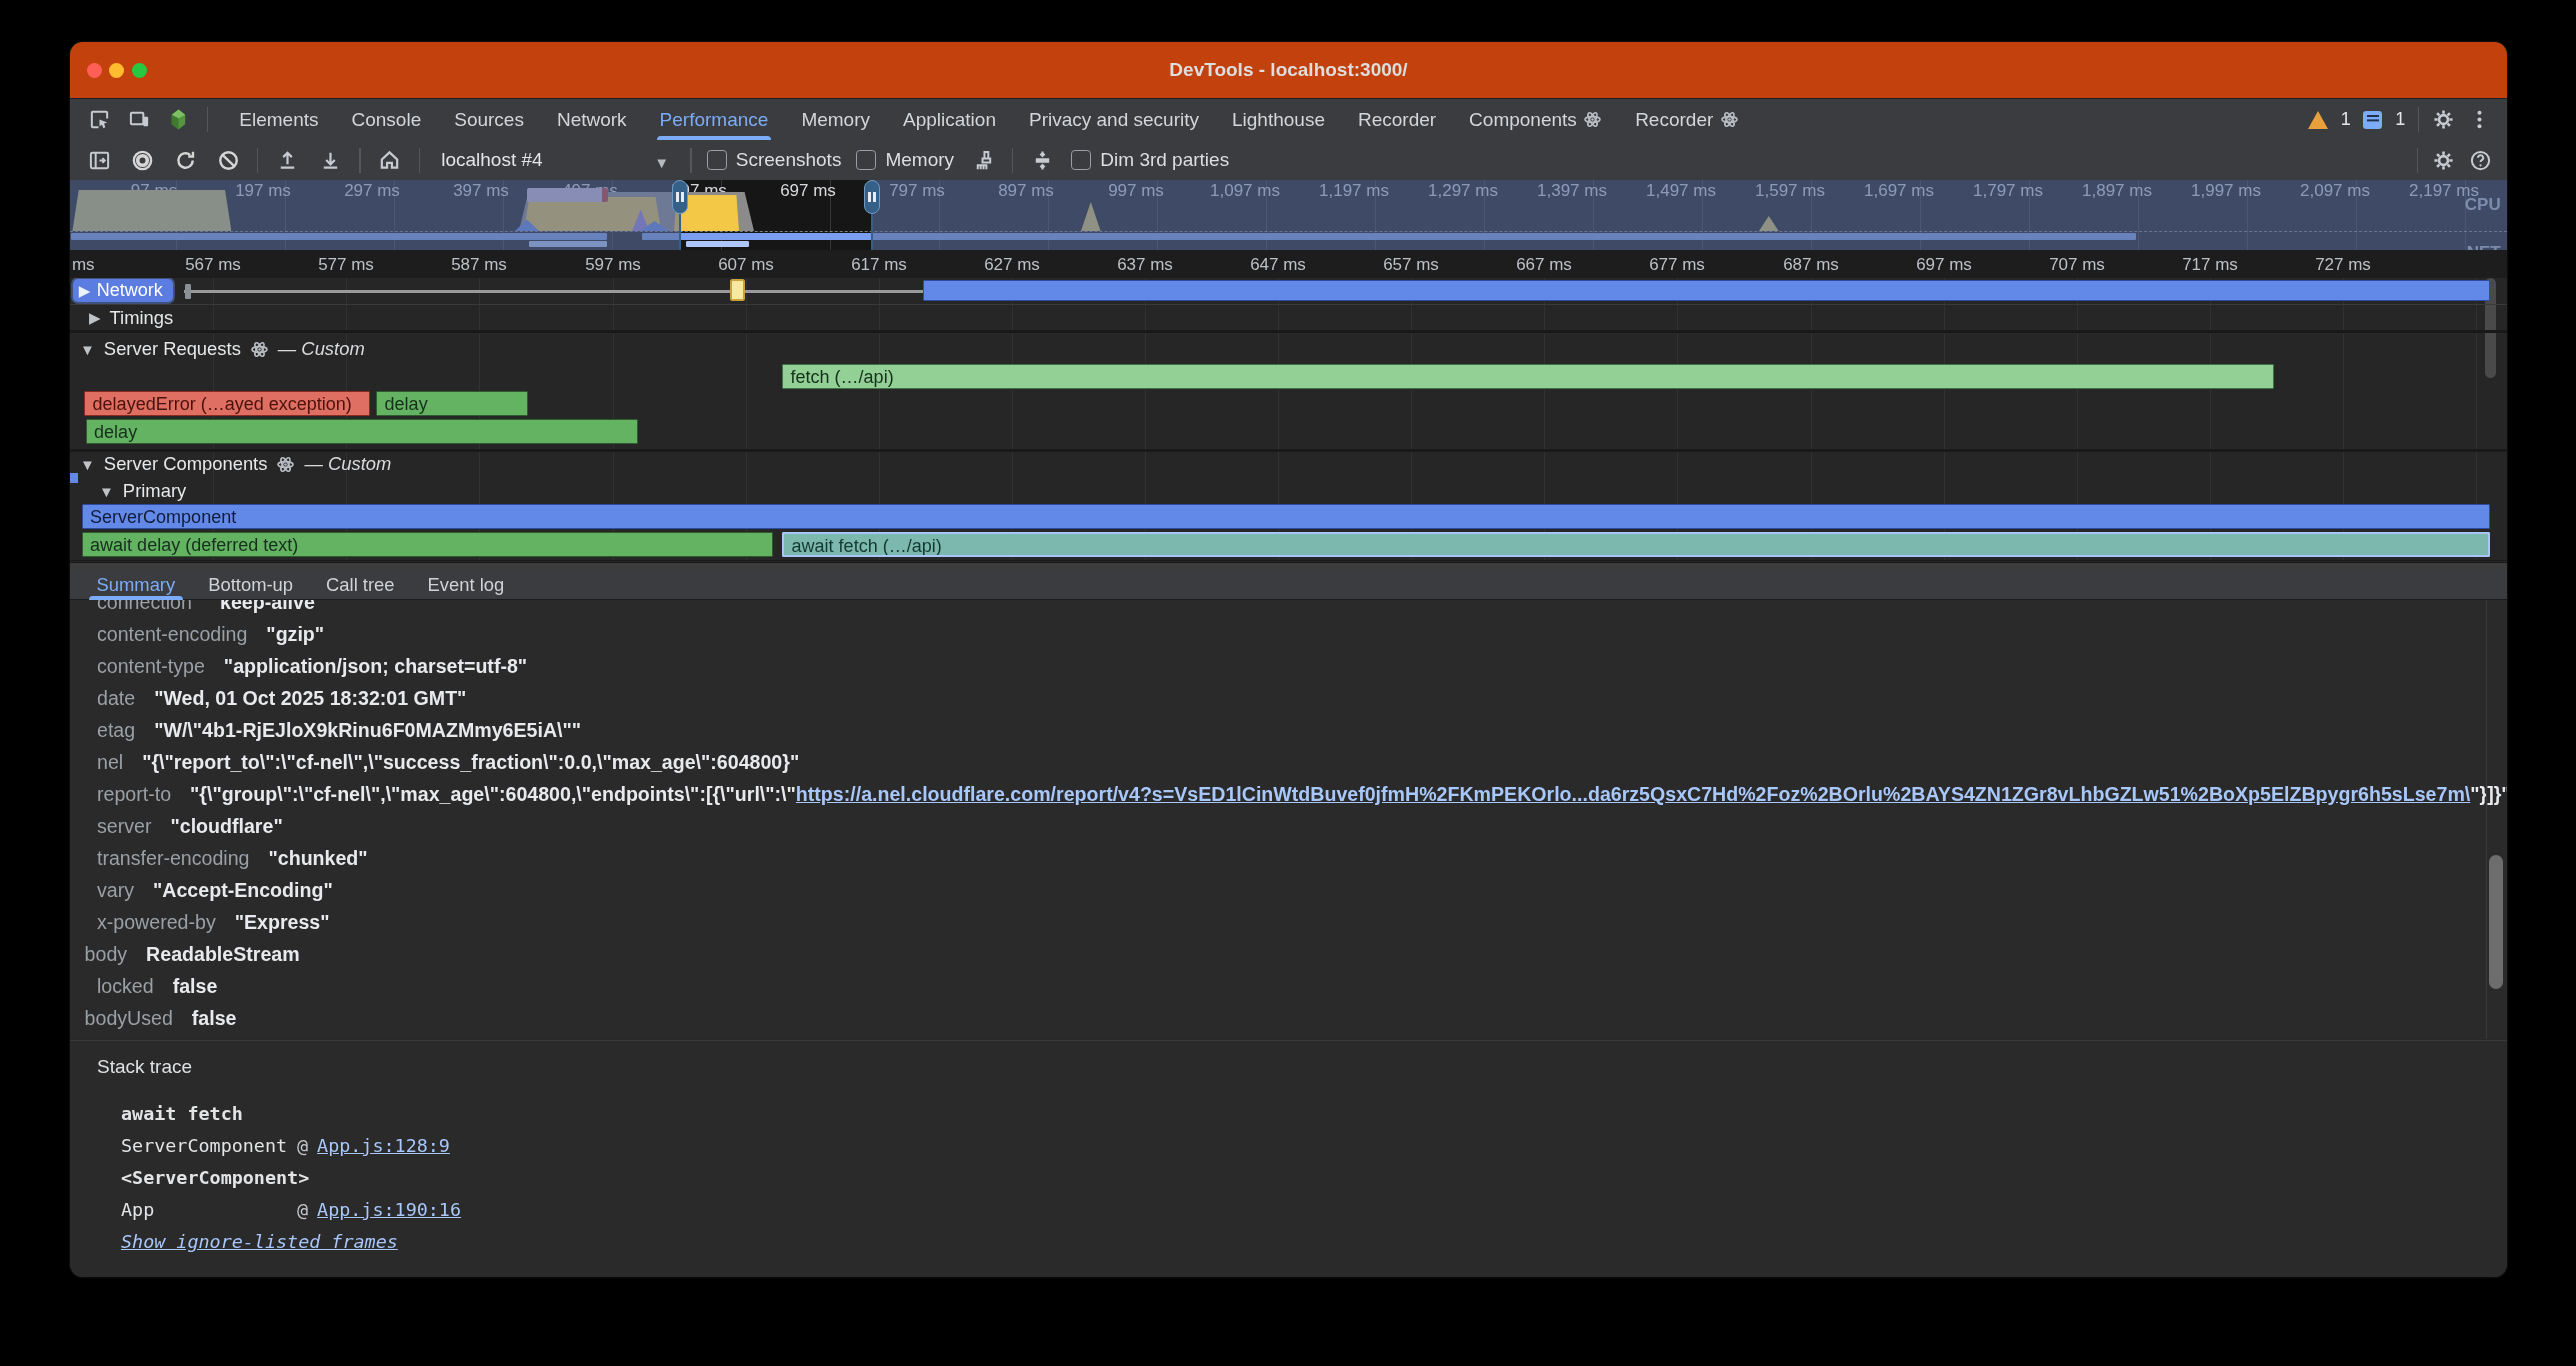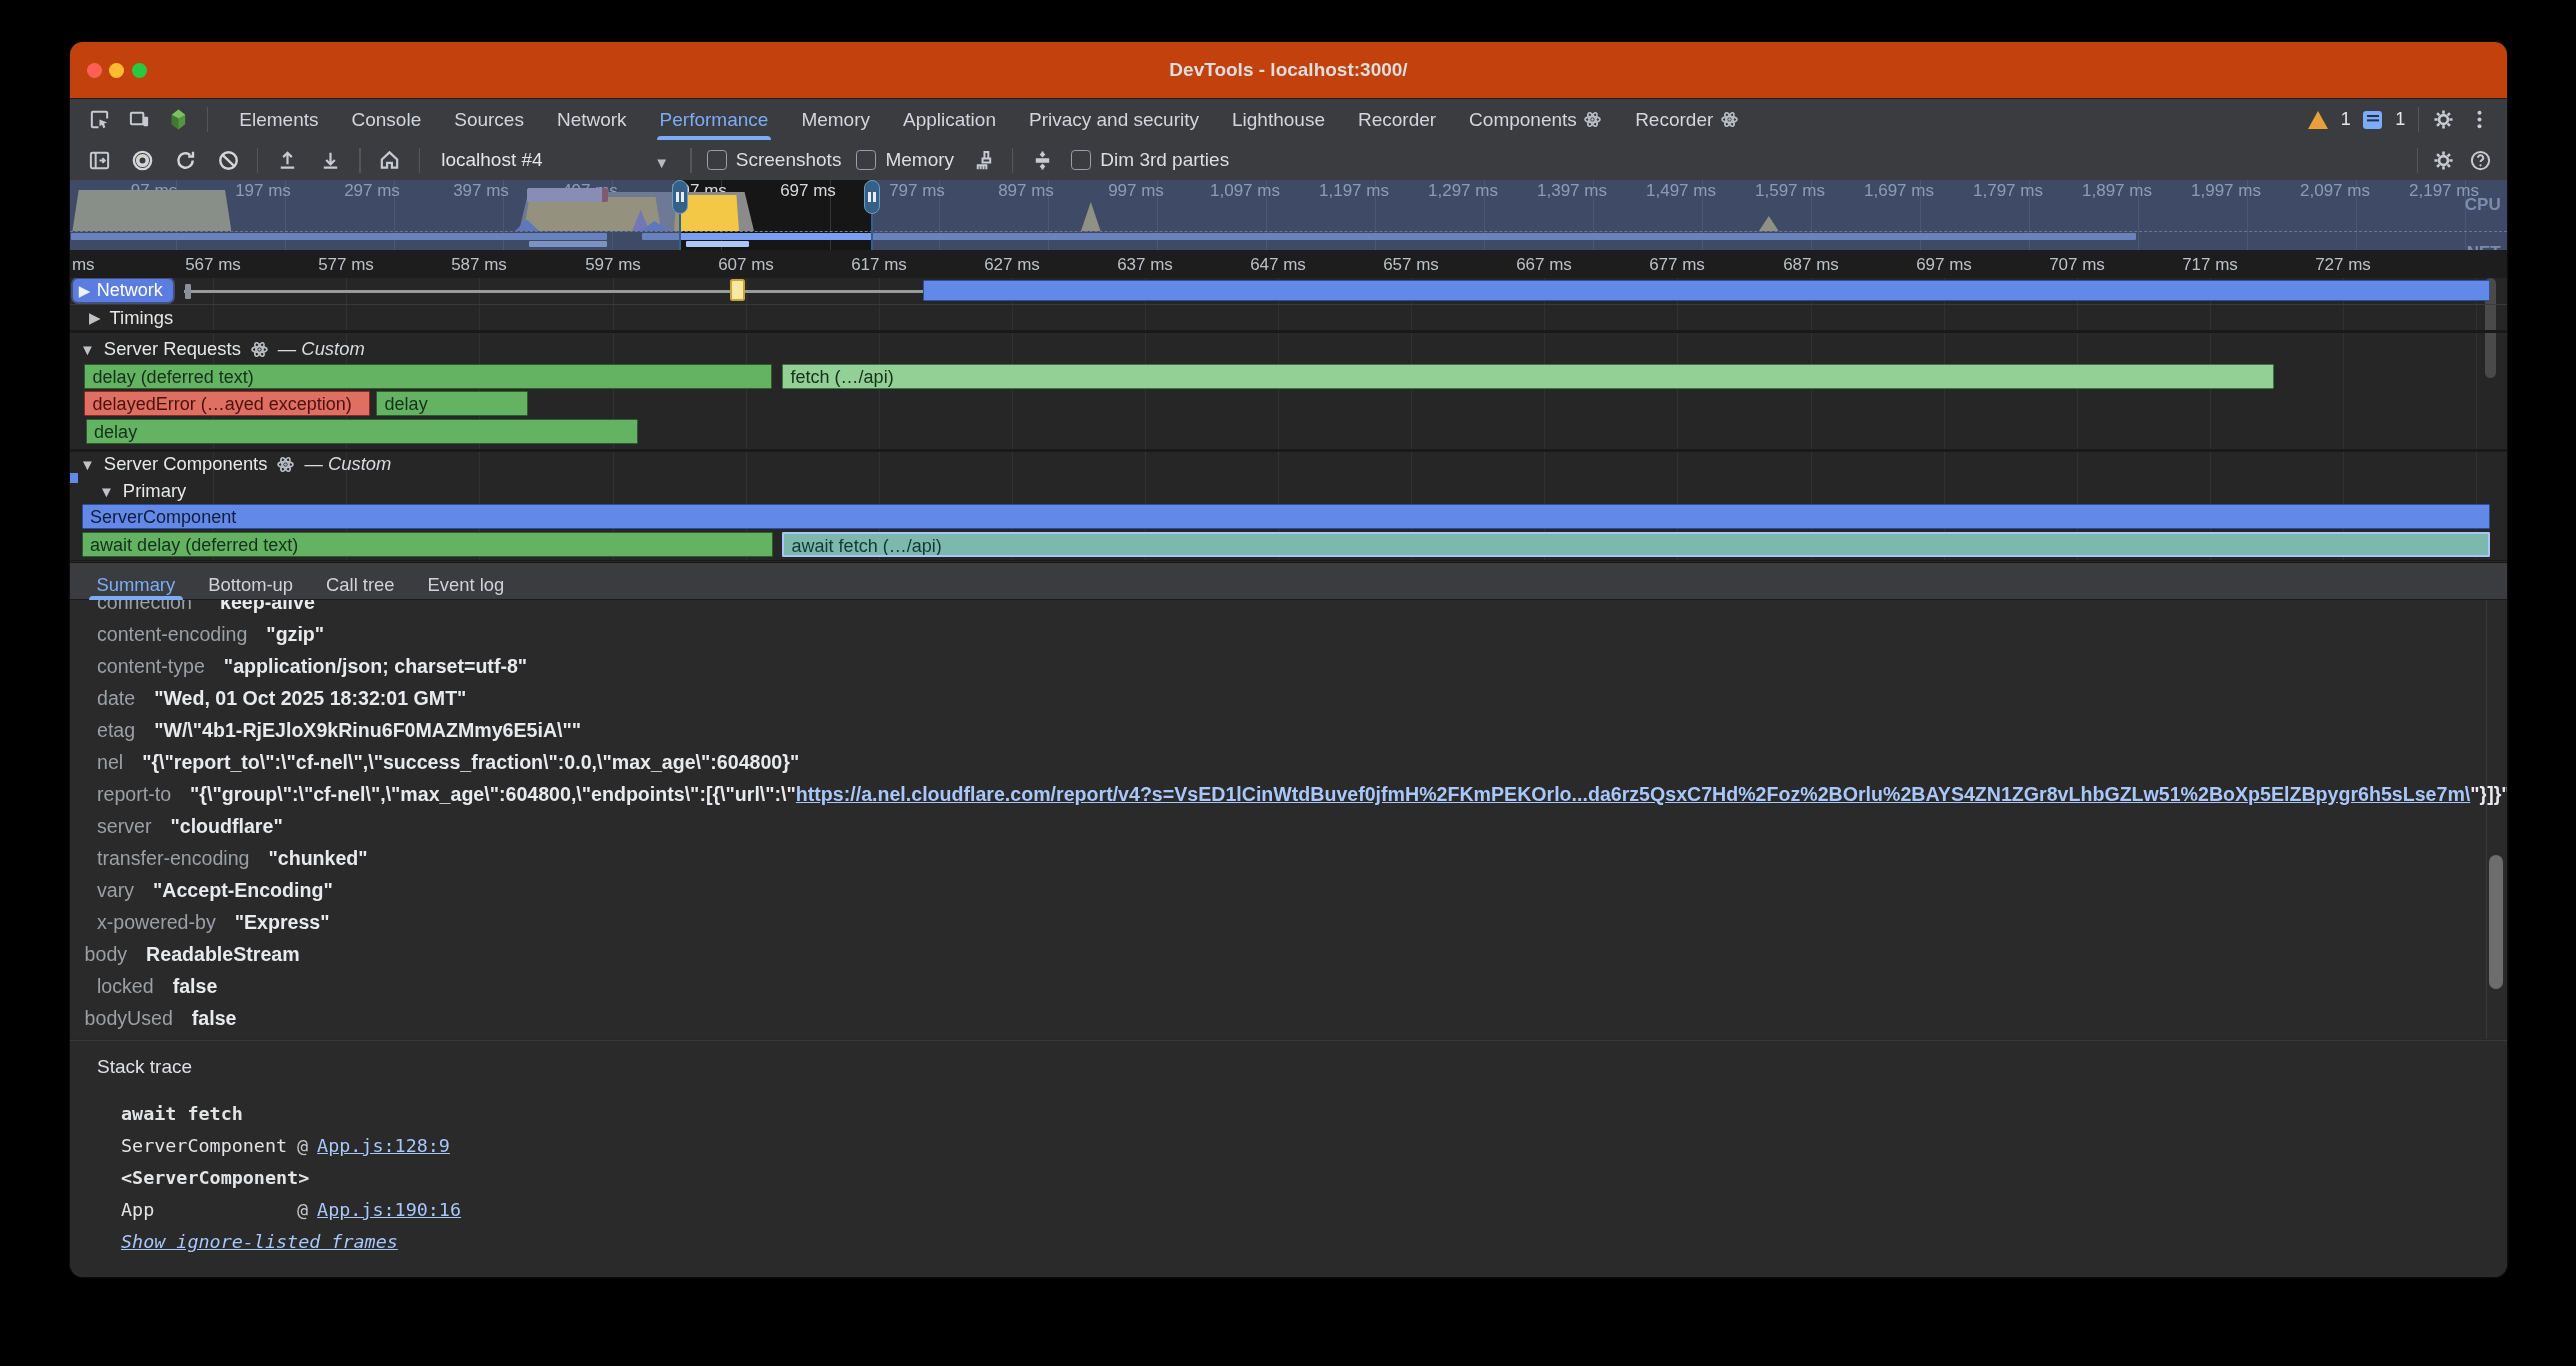--- a/index.html
+++ b/index.html
@@ -466,21 +466,20 @@
           <span class="icn">
             <svg class="ic" viewBox="0 0 24 24" fill="none" stroke="#b8bcc2" stroke-width="1.6" style="width:19px;height:19px;">
               <ellipse cx="12" cy="12" rx="9.5" ry="3.6"></ellipse>
               <ellipse cx="12" cy="12" rx="9.5" ry="3.6" transform="rotate(60 12 12)"></ellipse>
               <ellipse cx="12" cy="12" rx="9.5" ry="3.6" transform="rotate(120 12 12)"></ellipse>
               <circle cx="12" cy="12" r="1.6" fill="#b8bcc2" stroke="none"></circle>
             </svg>
           </span>
           <span class="custom">— Custom</span>
         </div>
-        <div class="bar green" style="left: 14px; width: 688px; top: 86px;"><span>delay (deferred text)</span></div>
         <div class="bar lightgreen" style="left: 712px; width: 1492px; top: 86px;"><span>fetch (…/api)</span></div>
         <div class="bar red" style="left: 14px; width: 286px; top: 113px;"><span>delayedError (…ayed exception)</span></div>
         <div class="bar green" style="left: 306px; width: 152px; top: 113px;"><span>delay</span></div>
         <div class="bar green" style="left: 15.5px; width: 552px; top: 141px;"><span>delay</span></div>
         <div class="trackhead" style="left: 10px; top: 175px;">
           <span class="tri">▼</span>
           <span>Server Components</span>
           <span class="icn">
             <svg class="ic" viewBox="0 0 24 24" fill="none" stroke="#b8bcc2" stroke-width="1.6" style="width:19px;height:19px;">
               <ellipse cx="12" cy="12" rx="9.5" ry="3.6"></ellipse>

